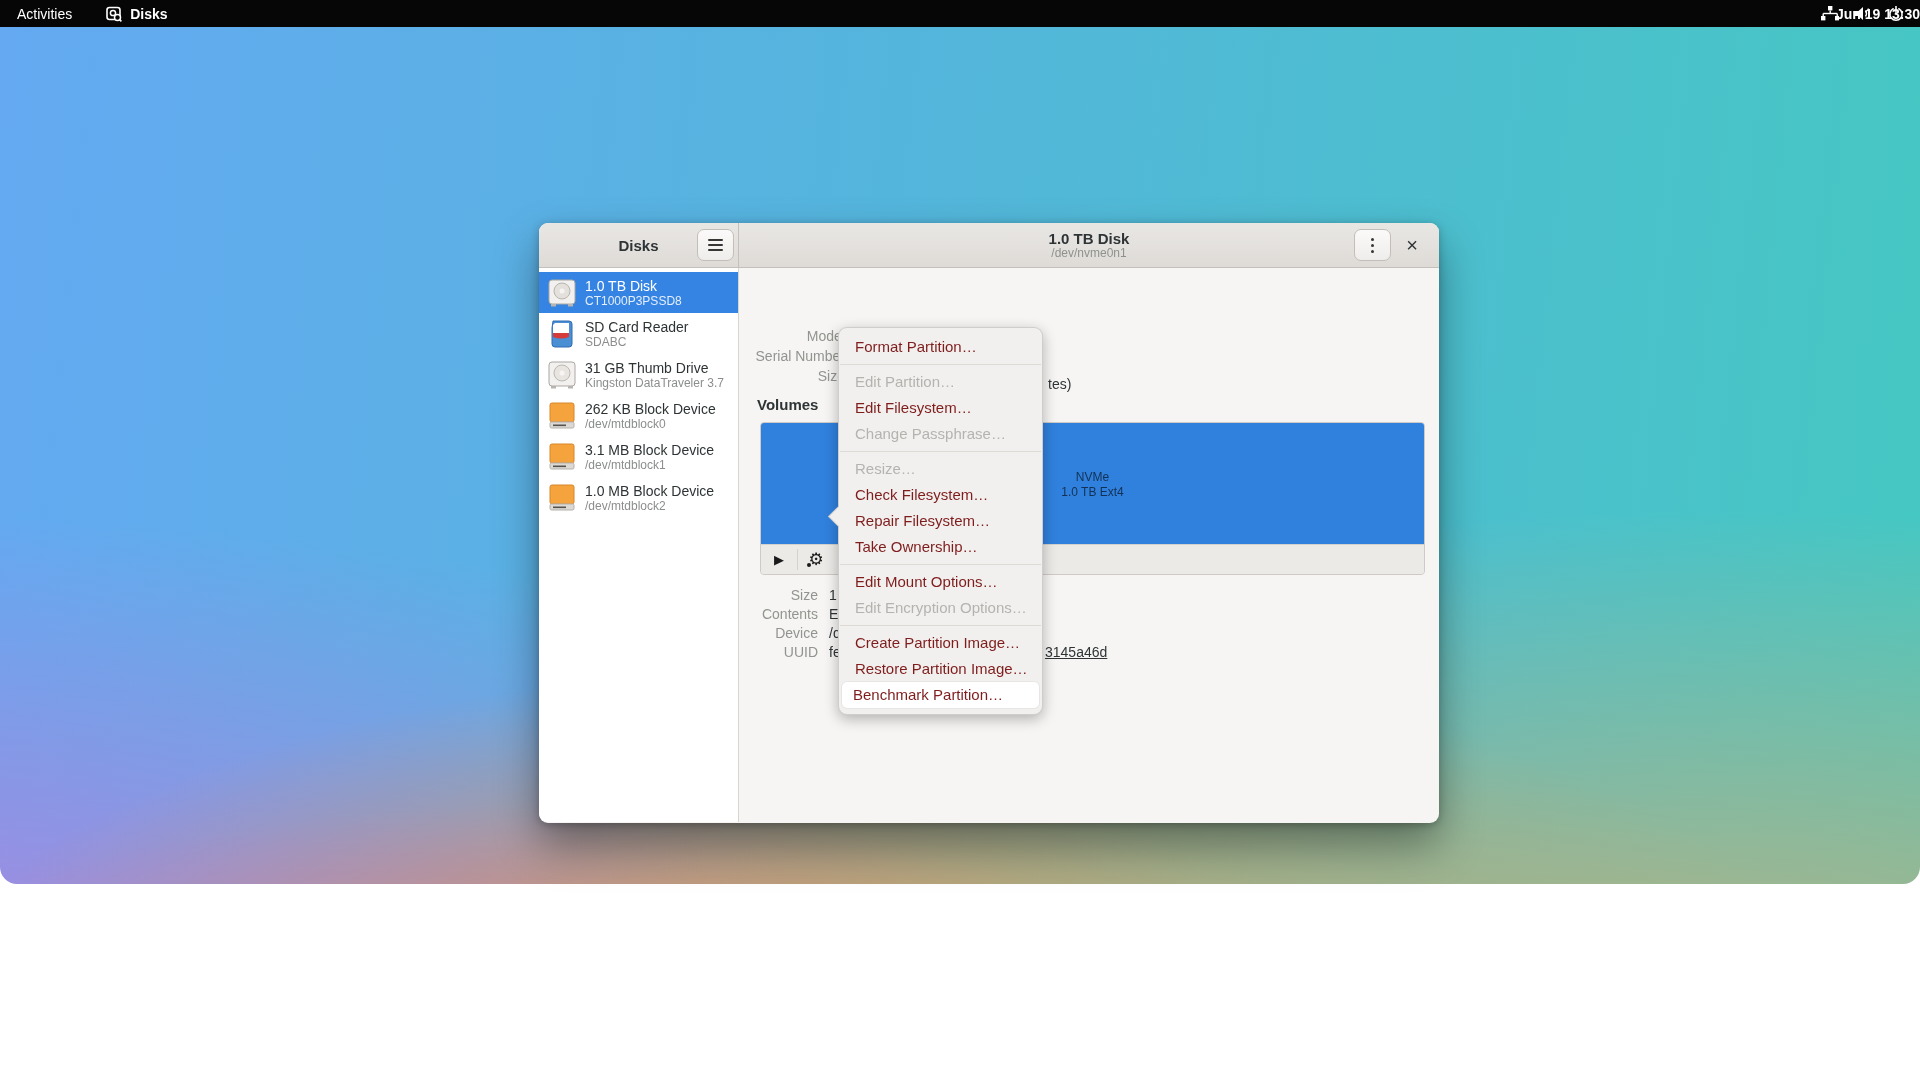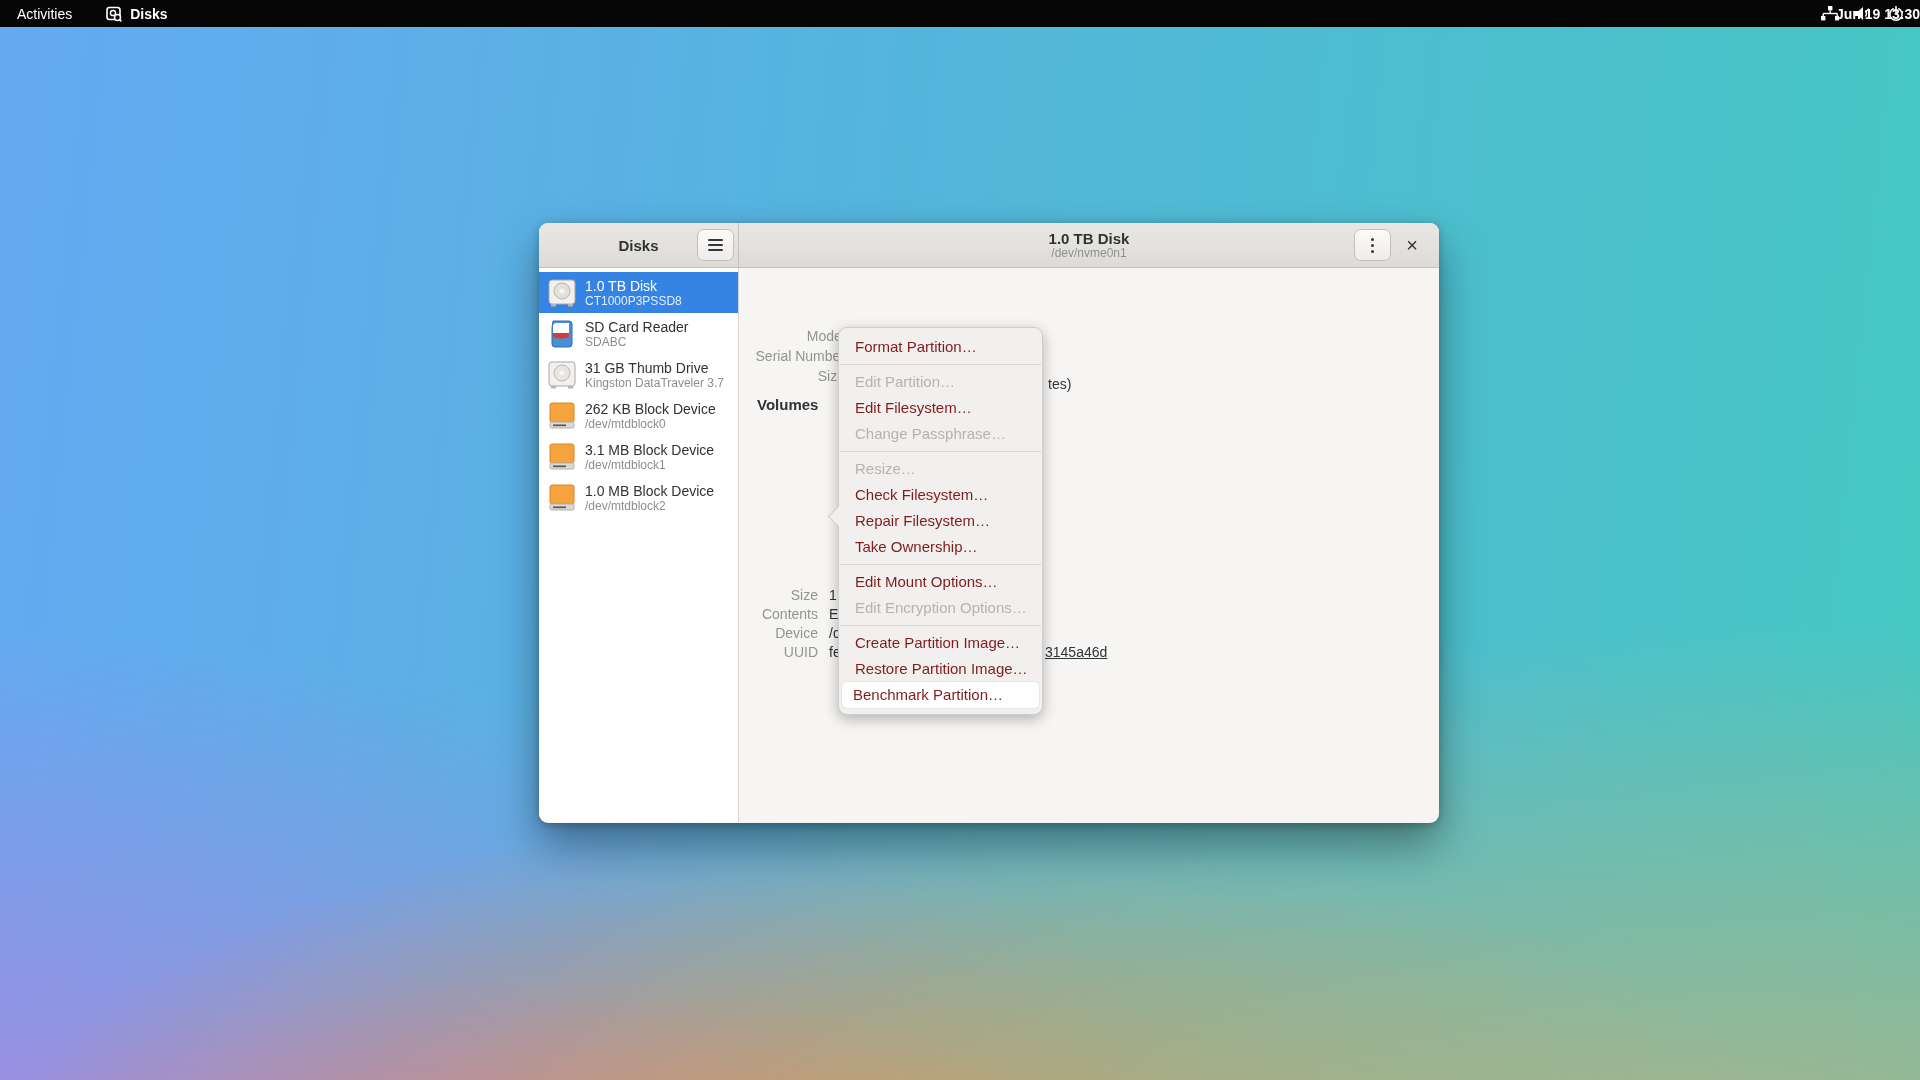--- a/index.html
+++ b/index.html
@@ -1,26 +1,27 @@
 <!DOCTYPE html>
 <html><head>
 <meta charset="utf-8">
 <style>
   * { margin:0; padding:0; box-sizing:border-box; }
   html,body { width:1920px; height:1080px; overflow:hidden;
     font-family:"Liberation Sans","DejaVu Sans",sans-serif; }
 
   
-  .desktop { position:relative; width:1920px; height:1080px;
+  .desktop { position:relative; width:1920px; height:884px;
     background:
       radial-gradient(120% 95% at 90% 110%, #adb387 0%, rgba(173,179,135,0) 55%),
       radial-gradient(95% 75% at 46% 114%, #e7953e 0%, rgba(231,149,62,0) 52%),
       radial-gradient(115% 90% at -6% 114%, #ab85dd 0%, rgba(171,133,221,0) 62%),
       radial-gradient(80% 60% at 28% 118%, #c873d6 0%, rgba(200,115,214,0) 45%),
       linear-gradient(96deg, #64a9f2 0%, #54b5dc 45%, #45c8c2 100%);
+    border-radius: 17px;
   }
 
   
   .topbar { position:absolute; left:0; top:0; width:1920px; height:27px;
     background:#060606; color:#fff; display:flex; align-items:center; z-index:50; }
   .topbar .left { display:flex; align-items:center; gap:34px; padding-left:17px; }
   .tb-activities { font-size:14px; }
   .tb-app { display:flex; align-items:center; gap:8px; font-size:14px; font-weight:bold; }
   .tb-clock { position:absolute; left:0; right:0; text-align:right; font-size:14px; font-weight:bold; pointer-events:none; }
   .topbar .right { margin-left:auto; display:flex; align-items:center; gap:16px; padding-right:16px; z-index:2; }
@@ -272,20 +273,36 @@
         <div class="cell lab">Serial Number</div>
         <div class="cell val">24464C0DFFE2</div>
         <div class="cell lab">Size</div>
         <div class="cell val">
           <span class="frag-right">tes)</span>
         </div>
       </div>
 
       <div class="vol-heading">Volumes</div>
 
+      <div class="vol-widget">
+        <div class="vol-bar">
+          <span class="l1">NVMe</span>
+          <span class="l2">1.0 TB Ext4</span>
+        </div>
+        <div class="vol-toolbar">
+          <div class="vt-btn">
+            <span>▶</span>
+          </div>
+          <div class="vt-sep"></div>
+          <div class="vt-btn">
+            <span class="gear-glyph">⚙</span>
+            <span class="gear-dot"></span>
+          </div>
+        </div>
+      </div>
 
       <div class="info-grid ig-bot">
         <div class="cell lab">Size</div>
         <div class="cell val">1.0</div>
         <div class="cell lab">Contents</div>
         <div class="cell val">Ex</div>
         <div class="cell lab">Device</div>
         <div class="cell val">/d</div>
         <div class="cell lab">UUID</div>
         <div class="cell val">

